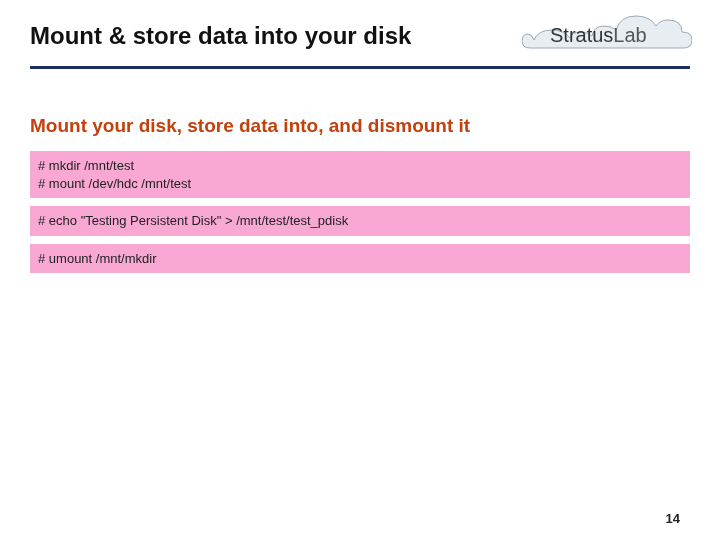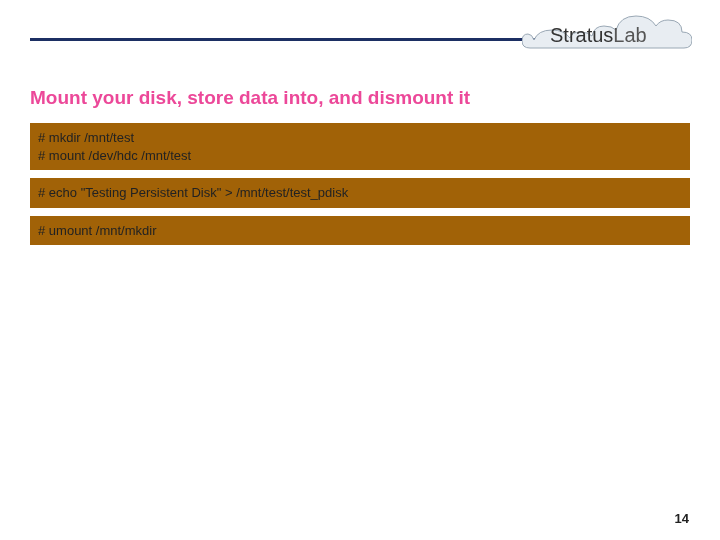--- a/index.html
+++ b/index.html
@@ -29,46 +29,47 @@
     height: 46px;
   }
   .rule {
     height: 3px;
     background: #1c2f63;
     margin: 8px 30px 0 30px;
   }
   .subtitle {
     font-size: 19px;
     font-weight: bold;
-    color: #ec4899;
+    color: #c2410c;
     margin: 46px 30px 14px 30px;
   }
   .codeblock {
     margin: 0 30px 8px 30px;
-    background: #a16207;
+    background: #f9a8d4;
     padding: 6px 8px;
     font-size: 13px;
     line-height: 1.35;
     color: #222;
     white-space: pre-wrap;
     font-family: Arial, Helvetica, sans-serif;
   }
   .pagenum {
     position: absolute;
-    right: 31px;
+    right: 40px;
     bottom: 14px;
     font-size: 13px;
     font-weight: bold;
     color: #222;
   }
 </style>
 </head>
 <body>
 
 <div class="header">
+  <div class="title">Mount &amp; store data into your disk</div>
 
   <svg class="logo" viewBox="0 0 170 46">
     <path d="M6 20 Q0 20 0 27 Q0 34 8 34 L162 34 Q170 34 170 26 Q170 18 160 18 Q160 6 146 6 Q138 6 134 12 Q128 2 114 2 Q98 2 94 16 Q90 12 82 12 Q72 12 70 22 Q66 18 58 18 Q50 18 48 24 Q42 16 30 16 Q16 16 12 26 Q10 20 6 20 Z" fill="#e8edf2" stroke="#9aa8b5" stroke-width="1"></path>
     <text x="28" y="28" font-family="Arial, Helvetica, sans-serif" font-size="20" fill="#333">
       <tspan font-weight="normal">Stratus</tspan><tspan font-weight="normal" fill="#555">Lab</tspan>
     </text>
   </svg>
 </div>
 
 <div class="rule"></div>

